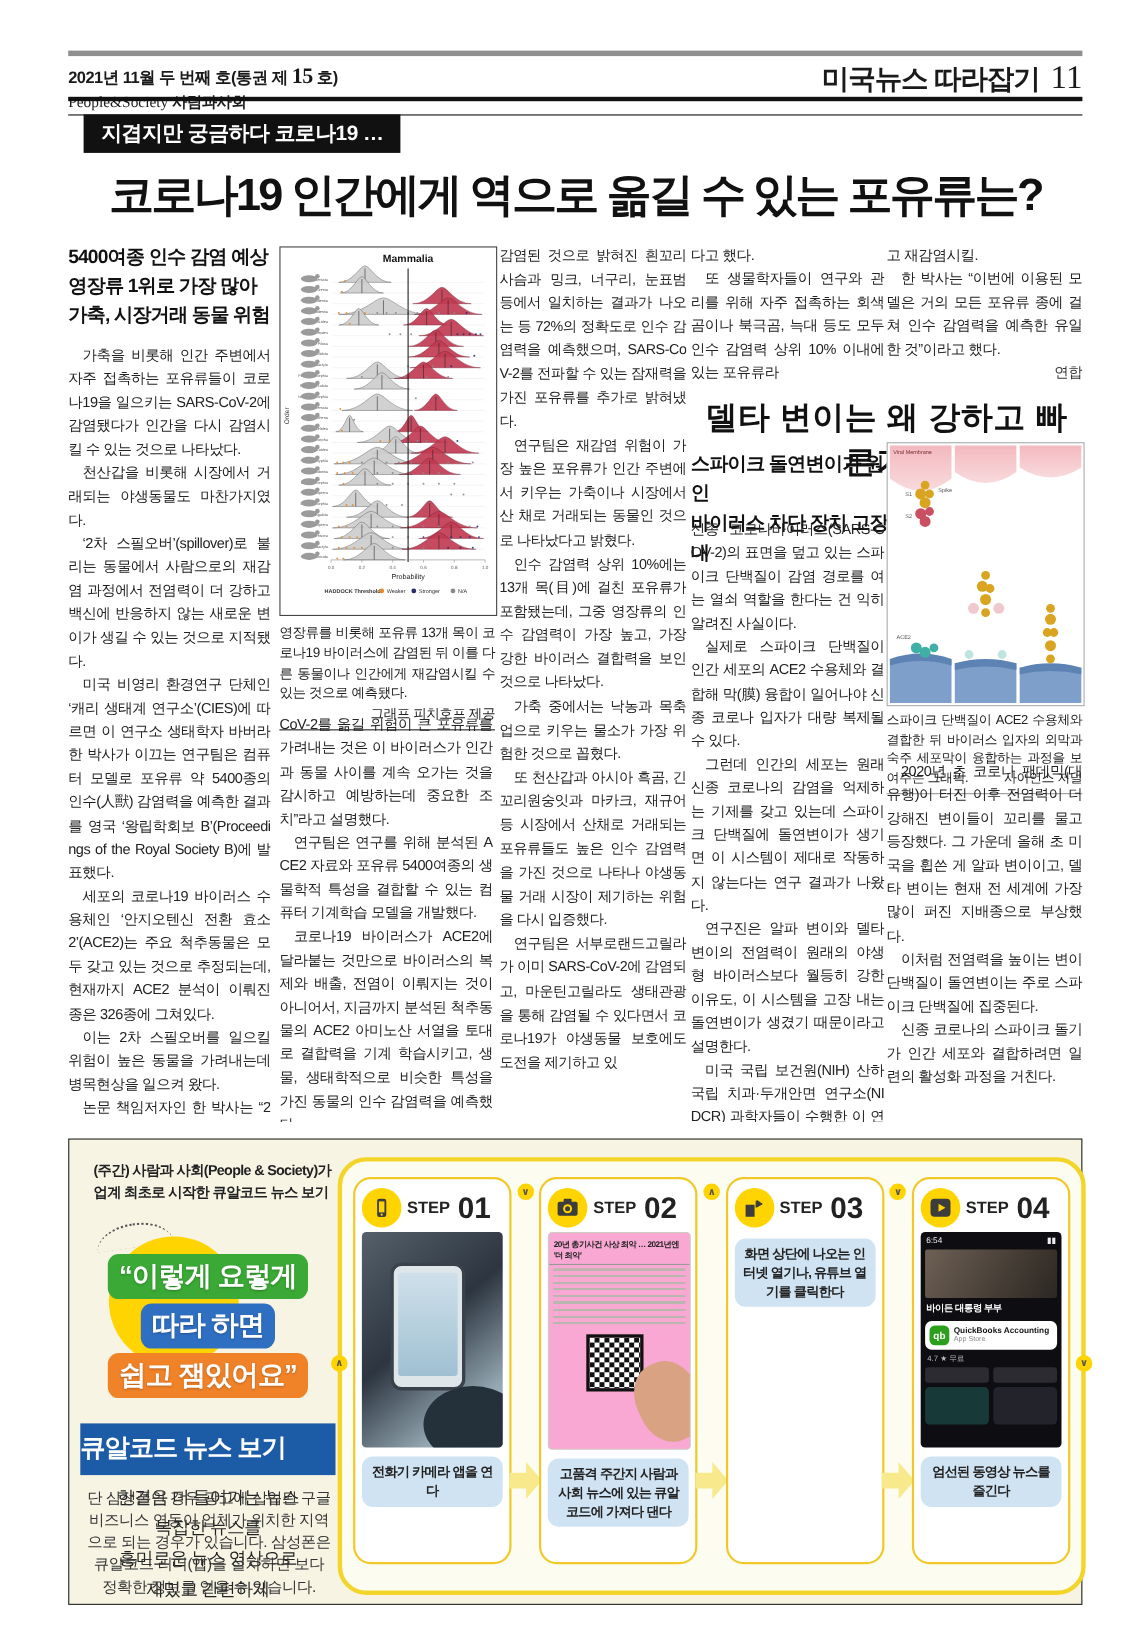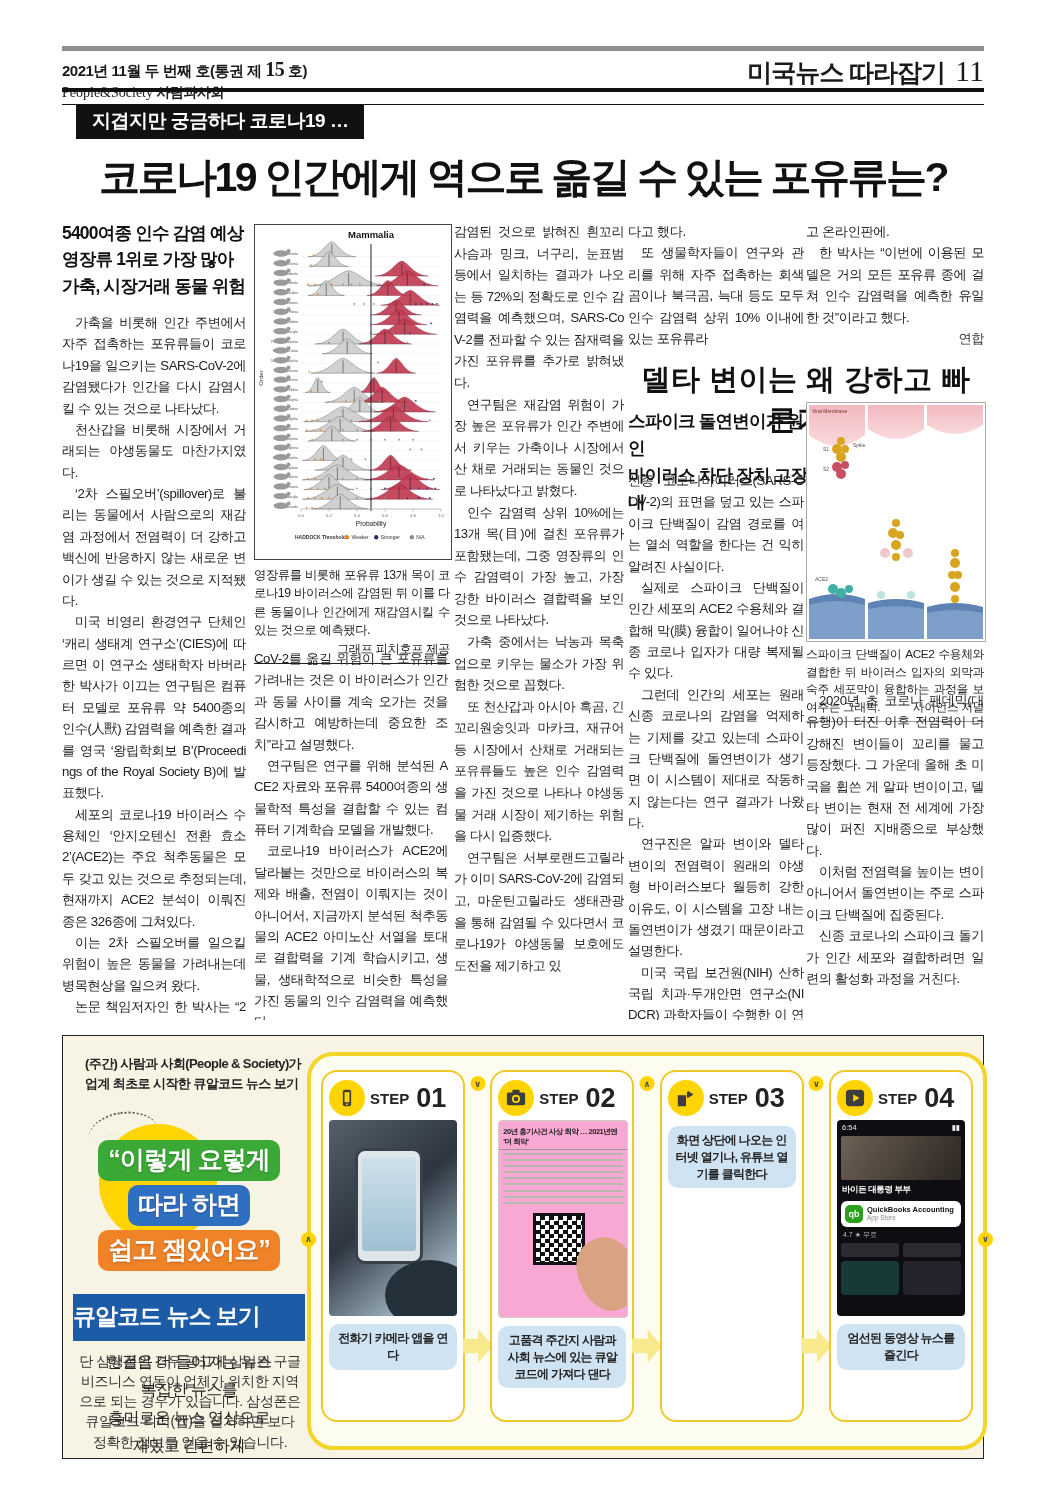--- a/index.html
+++ b/index.html
@@ -523,21 +523,21 @@
       <p class="ind">또 천산갑과 아시아 흑곰, 긴꼬리원숭잇과 마카크, 재규어 등 시장에서 산채로 거래되는 포유류들도 높은 인수 감염력을 가진 것으로 나타나 야생동물 거래 시장이 제기하는 위험을 다시 입증했다.</p>
       <p class="ind">연구팀은 서부로랜드고릴라가 이미 SARS-CoV-2에 감염되고, 마운틴고릴라도 생태관광을 통해 감염될 수 있다면서 코로나19가 야생동물 보호에도 도전을 제기하고 있</p>
     </div>
 
   <div class="col" style="left:628px;top:221px;width:176px;height:132px;overflow:hidden">
       <p>다고 했다.</p>
       <p class="ind">또 생물학자들이 연구와 관리를 위해 자주 접촉하는 회색곰이나 북극곰, 늑대 등도 모두 인수 감염력 상위 10% 이내에 있는 포유류라</p>
     </div>
 
   <div class="col" style="left:806px;top:221px;width:178px;height:132px;overflow:hidden">
-  <p>고 온라인판에.</p>
+  <p>고 재감염시킬.</p>
       <p class="ind">한 박사는 “이번에 이용된 모델은 거의 모든 포유류 종에 걸쳐 인수 감염력을 예측한 유일한 것”이라고 했다.<span class="credit-right">연합</span></p>
     </div>
 
   <div class="headline2">델타 변이는 왜 강하고 빠른가?</div>
   <div class="subhead2">
     <div>스파이크 돌연변이가 원인</div>
     <div>바이러스 차단 장치 고장내</div>
   </div>
   <div class="col" style="left:628px;top:470px;width:176px;height:550px;overflow:hidden">
       <p>신종 코로나바이러스(SARS-COV-2)의 표면을 덮고 있는 스파이크 단백질이 감염 경로를 여는 열쇠 역할을 한다는 건 익히 알려진 사실이다.</p>
@@ -618,21 +618,21 @@
           </g>
       </g>
     </svg>
   </figure>
   <div class="figcap2">
     <span>스파이크 단백질이 ACE2 수용체와 결합한 뒤 바이러스 입자의 외막과 숙주 세포막이 융합하는 과정을 보여주는 그래픽.</span>
     <span class="cr">사이언스 저널</span>
   </div>
   <div class="col" style="left:806px;top:690px;width:178px;height:330px;overflow:hidden">
       <p class="ind">2020년 초 코로나 팬데믹(대유행)이 터진 이후 전염력이 더 강해진 변이들이 꼬리를 물고 등장했다. 그 가운데 올해 초 미국을 휩쓴 게 알파 변이이고, 델타 변이는 현재 전 세계에 가장 많이 퍼진 지배종으로 부상했다.</p>
-      <p class="ind">이처럼 전염력을 높이는 변이 아니어서 돌연변이는 주로 스파이크 단백질에 집중된다.</p>
+      <p class="ind">이처럼 전염력을 높이는 변이 단백질이 돌연변이는 주로 스파이크 단백질에 집중된다.</p>
       <p class="ind">신종 코로나의 스파이크 돌기가 인간 세포와 결합하려면 일련의 활성화 과정을 거친다.</p>
     </div>
 
   <div class="adbox">
     <div class="adleft">
       <div class="adintro">
         <div>(주간) 사람과 사회(People &amp; Society)가</div>
         <div>업계 최초로 시작한 큐알코드 뉴스 보기</div>
       </div>
       <div class="dotarc"></div>

